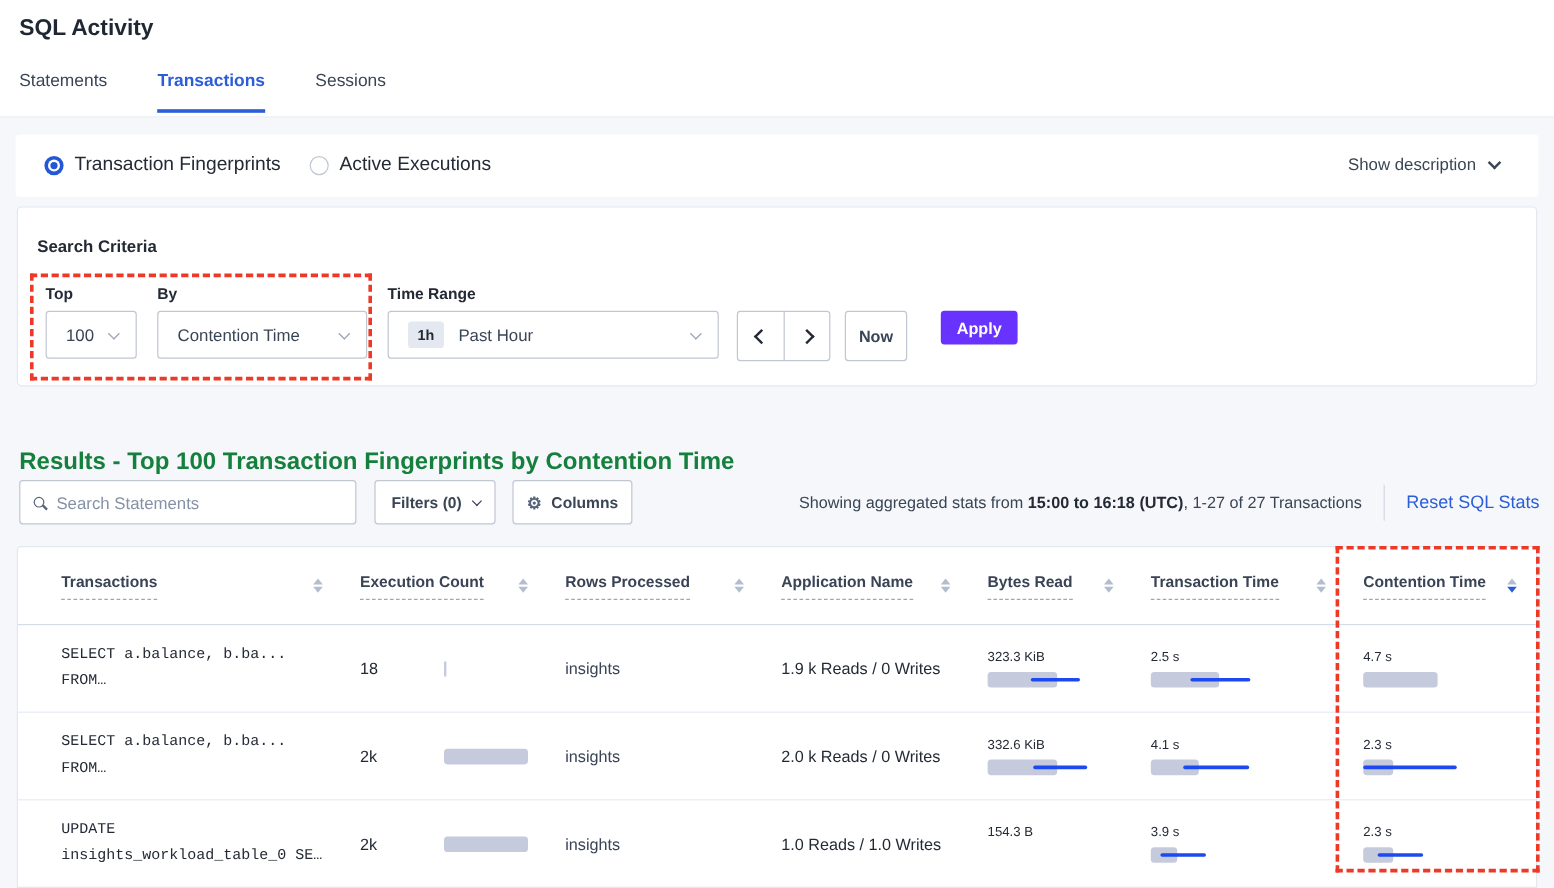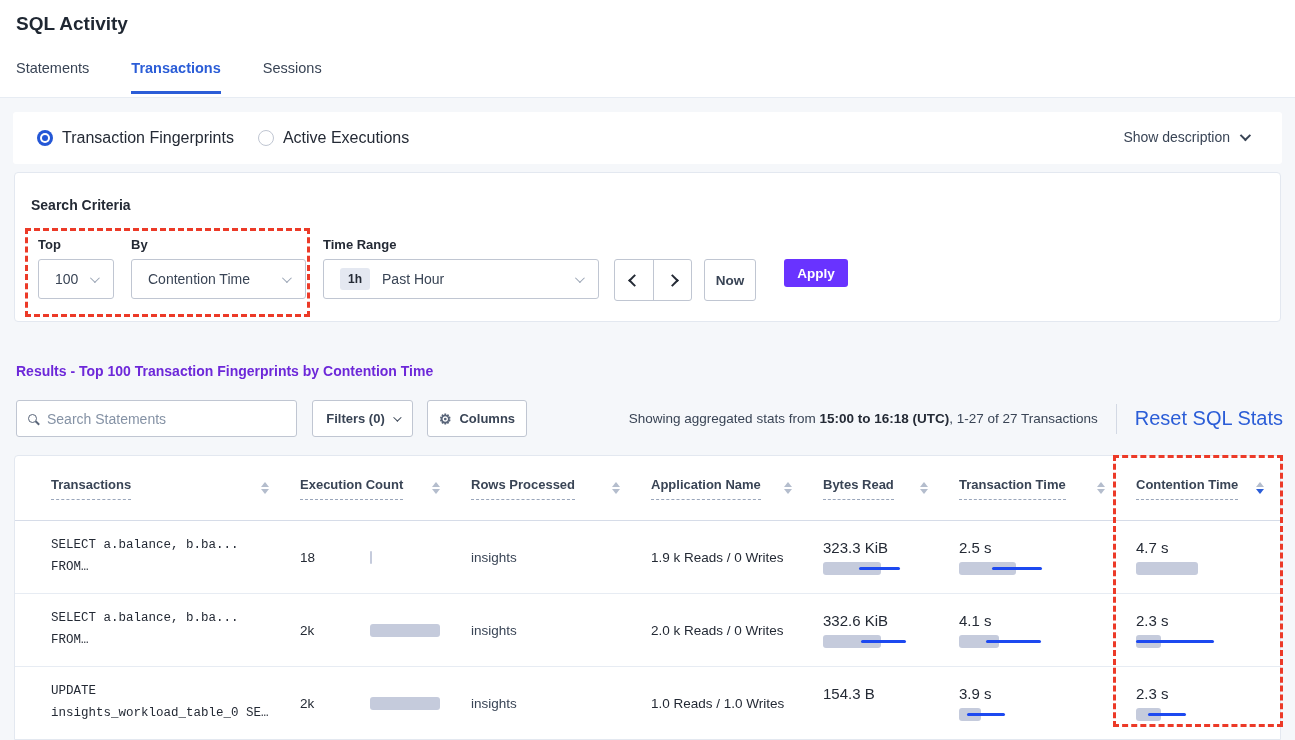--- a/index.html
+++ b/index.html
@@ -45,58 +45,58 @@
   .btn { display:flex; align-items:center; justify-content:center; font-size:13.5px; font-weight:700; border-radius:3px; cursor:pointer; }
   .now-btn { position:absolute; left:689px; top:86px; width:52px; height:42px; background:#fff; border:1px solid #c0c6d2; color:#394455; }
   .apply-btn { position:absolute; left:769px; top:86px; width:64px; height:28px; background:#6933ff; color:#fff; border:none; }
 
   
   .red-rect { position:absolute; border:3px dashed #ec3a28; pointer-events:none; z-index:30; }
   .red-rect-topby { left:25px; top:228px; width:285px; height:89px; }
   .red-rect-contention { left:1113px; top:455px; width:170px; height:272px; }
 
   
-  .results-heading { position:absolute; left:16px; top:363px; font-size:14px; font-weight:700; color:#6d28d9; }
+  .results-heading { position:absolute; left:16px; top:374px; font-size:20px; font-weight:700; color:#15803d; }
   .results-controls { position:absolute; left:16px; top:400px; width:1267px; height:38px; }
   .search-box { position:absolute; left:0; top:0; width:281px; height:37px; background:#fff; border:1px solid #c0c6d2; border-radius:3px; display:flex; align-items:center; padding:0 11px; }
   .search-icon { width:9px; height:9px; border:1.6px solid #596579; border-radius:50%; position:relative; flex:0 0 auto; }
   .search-icon::after { content:""; position:absolute; width:5px; height:1.8px; background:#596579; transform:rotate(45deg); right:-4px; bottom:-2px; }
   .search-box input { border:none; outline:none; margin-left:10px; font-size:14px; color:#394455; width:220px; font-family:"Liberation Sans",sans-serif; background:transparent; }
   .search-box input::placeholder { color:#8violet; color:#8592a5; }
   .small-btn { position:absolute; top:0; height:37px; background:#fff; border:1px solid #c0c6d2; border-radius:3px; display:flex; align-items:center; justify-content:center; gap:8px; font-size:13px; font-weight:700; color:#394455; cursor:pointer; }
   .filters-btn { left:296px; width:101px; }
   .columns-btn { left:411px; width:100px; }
   .chev-sm { width:6px; height:6px; border-right:1.8px solid #394455; border-bottom:1.8px solid #394455; transform:rotate(45deg) translateY(-2px); }
   .gear { font-size:14px; color:#596579; line-height:1; }
   .stats-area { position:absolute; right:0; top:0; height:37px; display:flex; align-items:center; }
   .stats-text { font-size:13.5px; color:#394455; }
   .stats-text b { color:#242a35; }
   .stats-divider { width:1px; height:30px; background:#d3d9e4; margin:0 18px; }
-  .reset-link { font-size:20px; color:#2b5dd7; cursor:pointer; white-space:nowrap; }
+  .reset-link { font-size:15px; color:#2b5dd7; cursor:pointer; white-space:nowrap; }
 
   
   .table-card { position:absolute; left:14px; top:455px; width:1267px; height:285px; background:#fff; border:1px solid #e3e8f0; border-radius:4px 4px 0 0; overflow:hidden; }
   .tbl-row { display:grid; grid-template-columns:272px 171px 180px 172px 136px 177px 159px; }
   .tbl-header { height:65px; border-bottom:1px solid #d6dce8; }
   .th { display:flex; align-items:center; justify-content:space-between; padding:0 18px 0 13px; }
   .th:first-child { padding-left:36px; }
   .th-label { font-size:13px; font-weight:700; color:#394455; border-bottom:1px dashed #9aa6bb; padding-bottom:7px; white-space:nowrap; }
   .sort-icon { display:flex; flex-direction:column; gap:2px; cursor:pointer; }
   .tri-up { width:0; height:0; border-left:4px solid transparent; border-right:4px solid transparent; border-bottom:5px solid #b4bdcd; }
   .tri-down { width:0; height:0; border-left:4px solid transparent; border-right:4px solid transparent; border-top:5px solid #b4bdcd; }
   .tri-down.active { border-top-color:#2b5dd7; }
   .data-row { height:73px; border-bottom:1px solid #e7ecf3; }
   .td { padding:0 10px 0 13px; display:flex; flex-direction:column; justify-content:center; }
   .td:first-child { padding-left:36px; }
   .query-text { font-family:"Liberation Mono","DejaVu Sans Mono",monospace; font-size:12.5px; color:#242a35; line-height:1.75; white-space:nowrap; cursor:pointer; }
   .exec-cell { flex-direction:row; align-items:center; }
   .exec-val { font-size:13.5px; color:#242a35; flex:0 0 70px; }
   .app-name { font-size:13.5px; color:#394455; }
   .rows-proc { font-size:13.5px; color:#242a35; white-space:nowrap; }
-  .metric-val { font-size:15px; color:#242a35; margin-bottom:6px; }
+  .metric-val { font-size:11px; color:#242a35; margin-bottom:6px; }
   .bar-wrap { position:relative; width:110px; height:13px; }
   .bar-fill { position:absolute; left:0; top:0; height:13px; background:#c5cbdc; border-radius:3px; }
   .bar-line { position:absolute; top:5px; height:3px; background:#1d49f0; border-radius:2px; }
 </style>
 </head>
 <body>
 
 <div class="top-area">
   <div class="page-title">SQL Activity</div>
   <div class="tabs">

